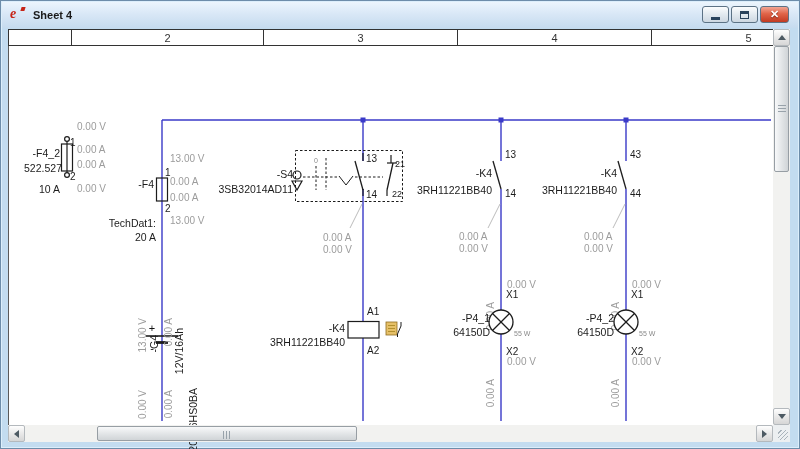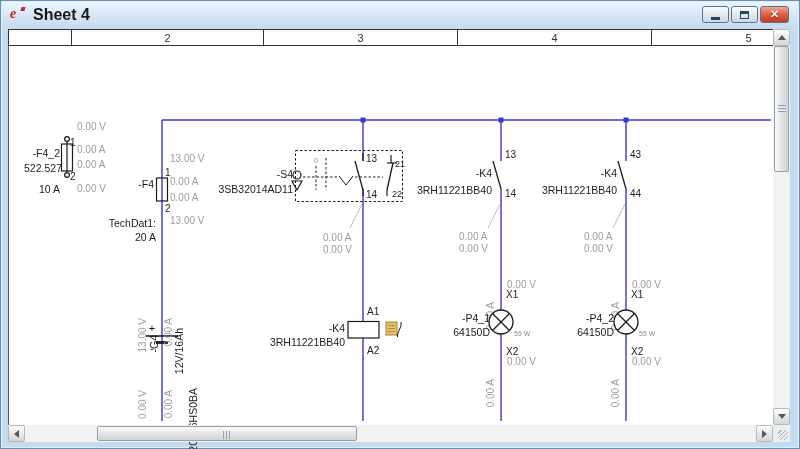--- a/index.html
+++ b/index.html
@@ -6,21 +6,21 @@
   .window{position:relative;width:800px;height:449px;background:#c3dcf0;
     font-family:"Liberation Sans",sans-serif;overflow:hidden;
     box-shadow:inset 0 0 0 1px #6d8daa, inset 0 0 0 2px #dceefb;}
   
   .titlebar{position:absolute;left:2px;top:2px;right:2px;height:26px;
     background:linear-gradient(#ecf5fd,#d8e7f6 48%,#c6dbef);display:flex;align-items:center;}
   .app-icon{position:relative;width:16px;height:16px;margin-left:8px;
     color:#c62417;font:italic bold 14px/14px "Liberation Serif",serif;}
   .app-icon::after{content:"";position:absolute;right:1px;top:0;width:4px;height:4px;
     background:#c62417;transform:skewX(-18deg);}
-  .title{margin-left:7px;font-size:16px;font-weight:bold;color:#1a1a1a;}
+  .title{margin-left:7px;font-size:11px;font-weight:bold;color:#1a1a1a;}
   .winbtns{position:absolute;right:9px;top:4px;display:flex;gap:2px;}
   .winbtn{width:27px;height:17px;box-sizing:border-box;border:1px solid #5c7285;border-radius:3px;
     background:linear-gradient(#fbfcfd,#e2e9ef 50%,#cdd7e1);
     display:flex;align-items:center;justify-content:center;}
   .winbtn.close{width:29px;background:linear-gradient(#f2a694,#e06448 45%,#c23а22);
     background:linear-gradient(#f2a694,#e06448 45%,#c23a22);color:#fff;
     font:bold 11px/11px "Liberation Sans",sans-serif;text-shadow:0 1px 1px #7a1c0c;}
   .g-min{width:9px;height:3px;background:#29435c;margin-top:7px;}
   .g-max{width:9px;height:8px;box-sizing:border-box;border:1px solid #29435c;border-top-width:3px;}
   

